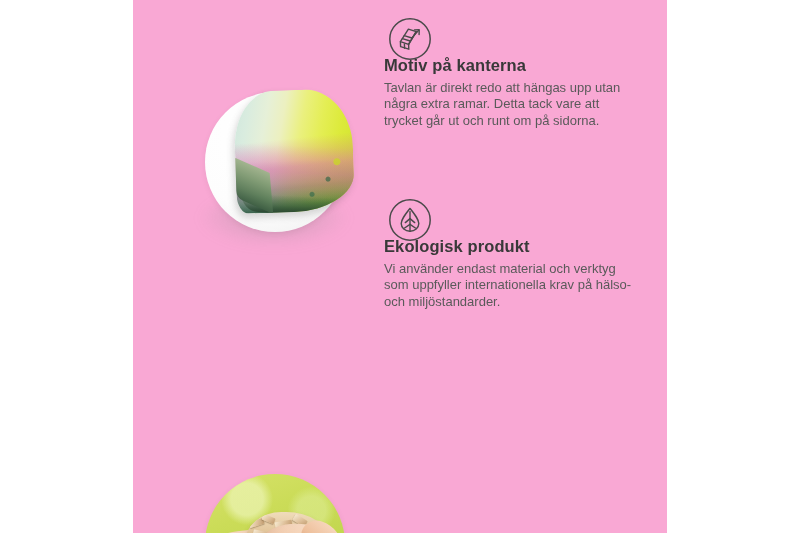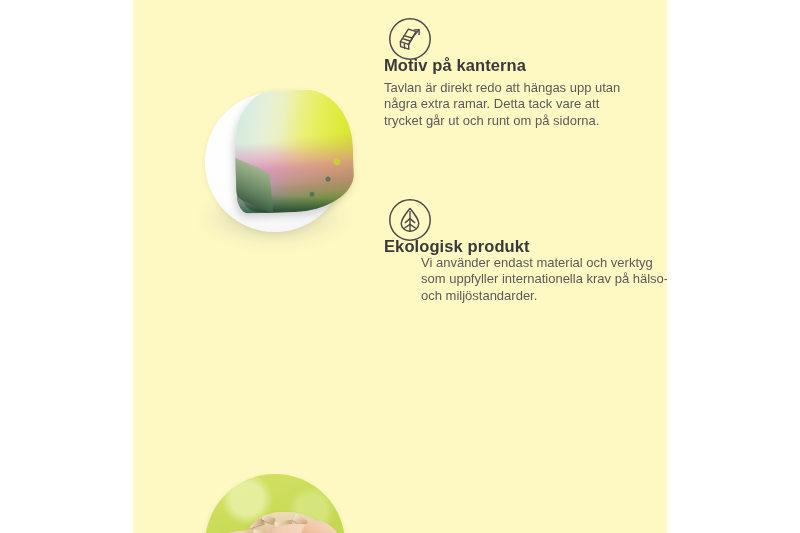--- a/index.html
+++ b/index.html
@@ -20,21 +20,21 @@
     position: absolute;
     inset: 0;
     background: #ffffff;
   }
   #panel {
     position: absolute;
     left: 133px;
     top: 0;
     width: 534px;
     height: 533px;
-    background: #fef9c3;
+    background: #f9a8d4;
     overflow: hidden;
   }
 
   
   .feature {
     position: absolute;
   }
   #feature-edges  { left: 0;   top: 0;   width: 534px; height: 240px; }
   #feature-eco    { left: 0;   top: 191px; width: 586px; height: 240px; }
 
@@ -227,21 +227,21 @@
     position: absolute;
     margin: 0;
     font-size: 13px;
     line-height: 16.3px;
     color: #5a5a5a;
     width: 250px;
   }
   #title-edges { left: 251px; top: 56px; }
   #desc-edges  { left: 251px; top: 80px; }
   #title-eco   { left: 251px; top: 46px; }
-  #desc-eco    { left: 251px; top: 64px; margin-left: 37px; }
+  #desc-eco    { left: 251px; top: 70px; }
 </style>
 </head>
 <body>
 
 <div id="page">
   <div id="panel">
 
     <section class="feature" id="feature-edges">
 
       <div class="photo-shadow" id="photo-edges-shadow"></div>

